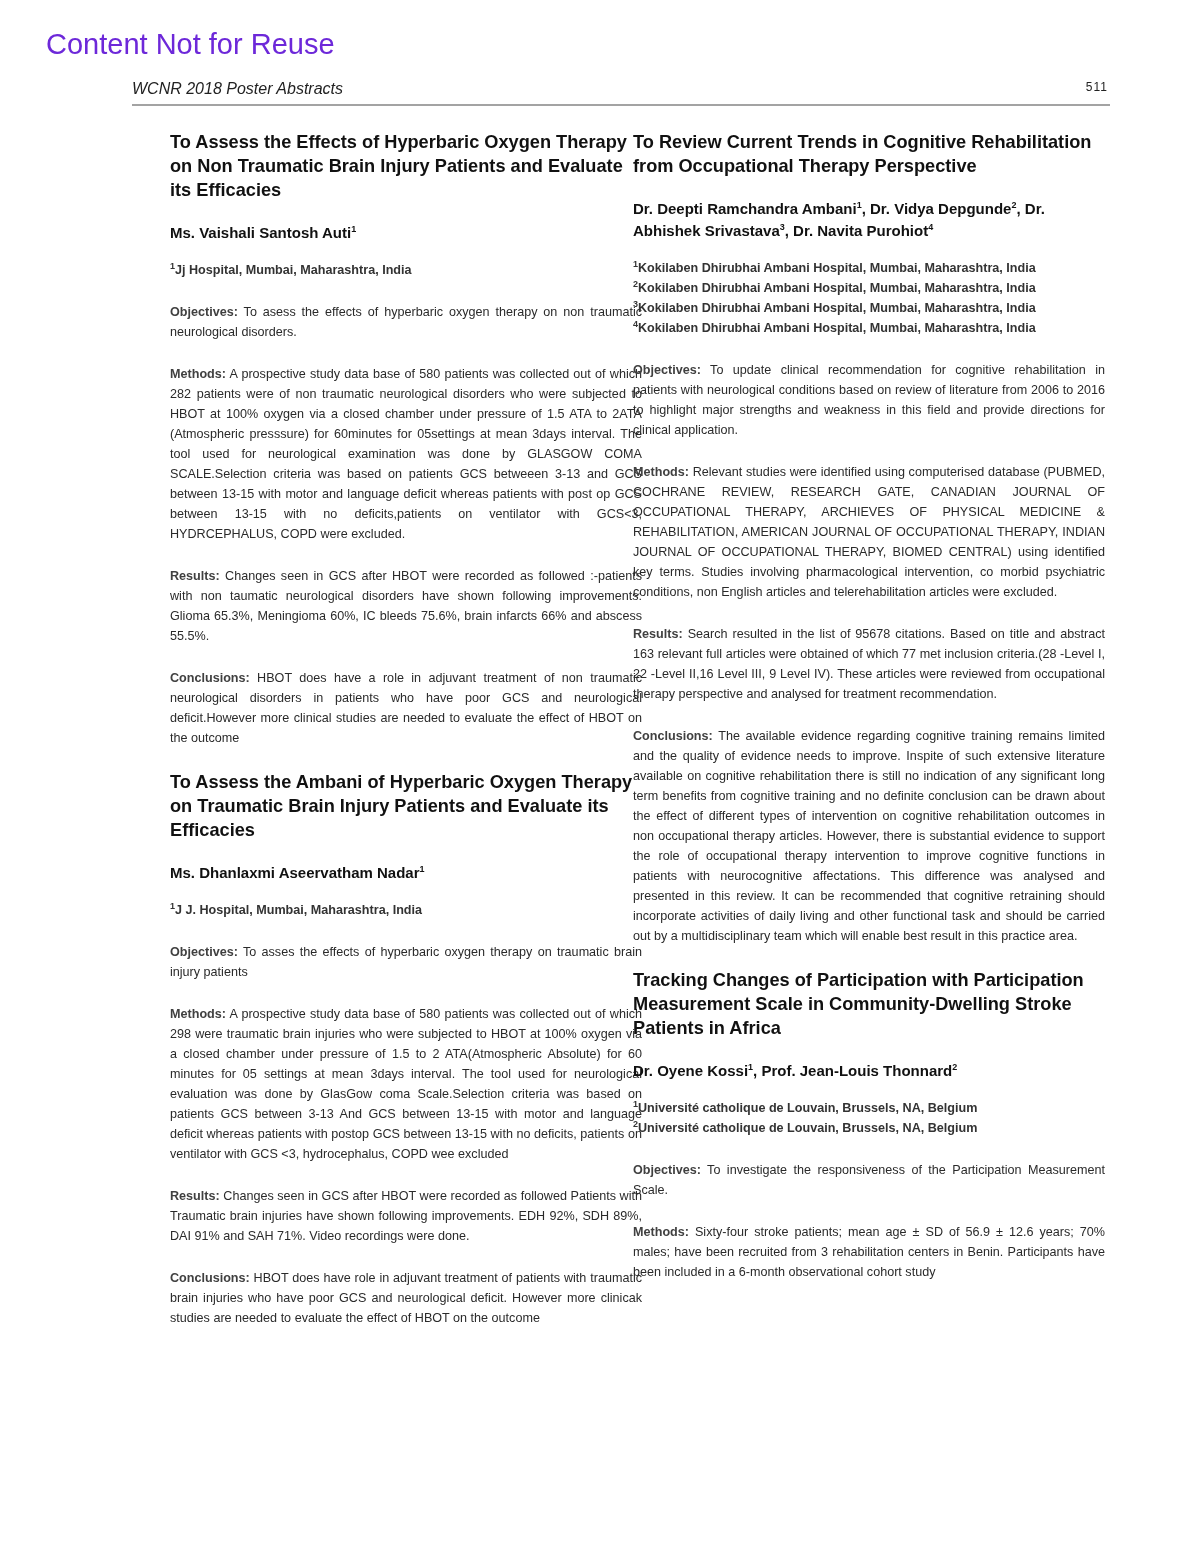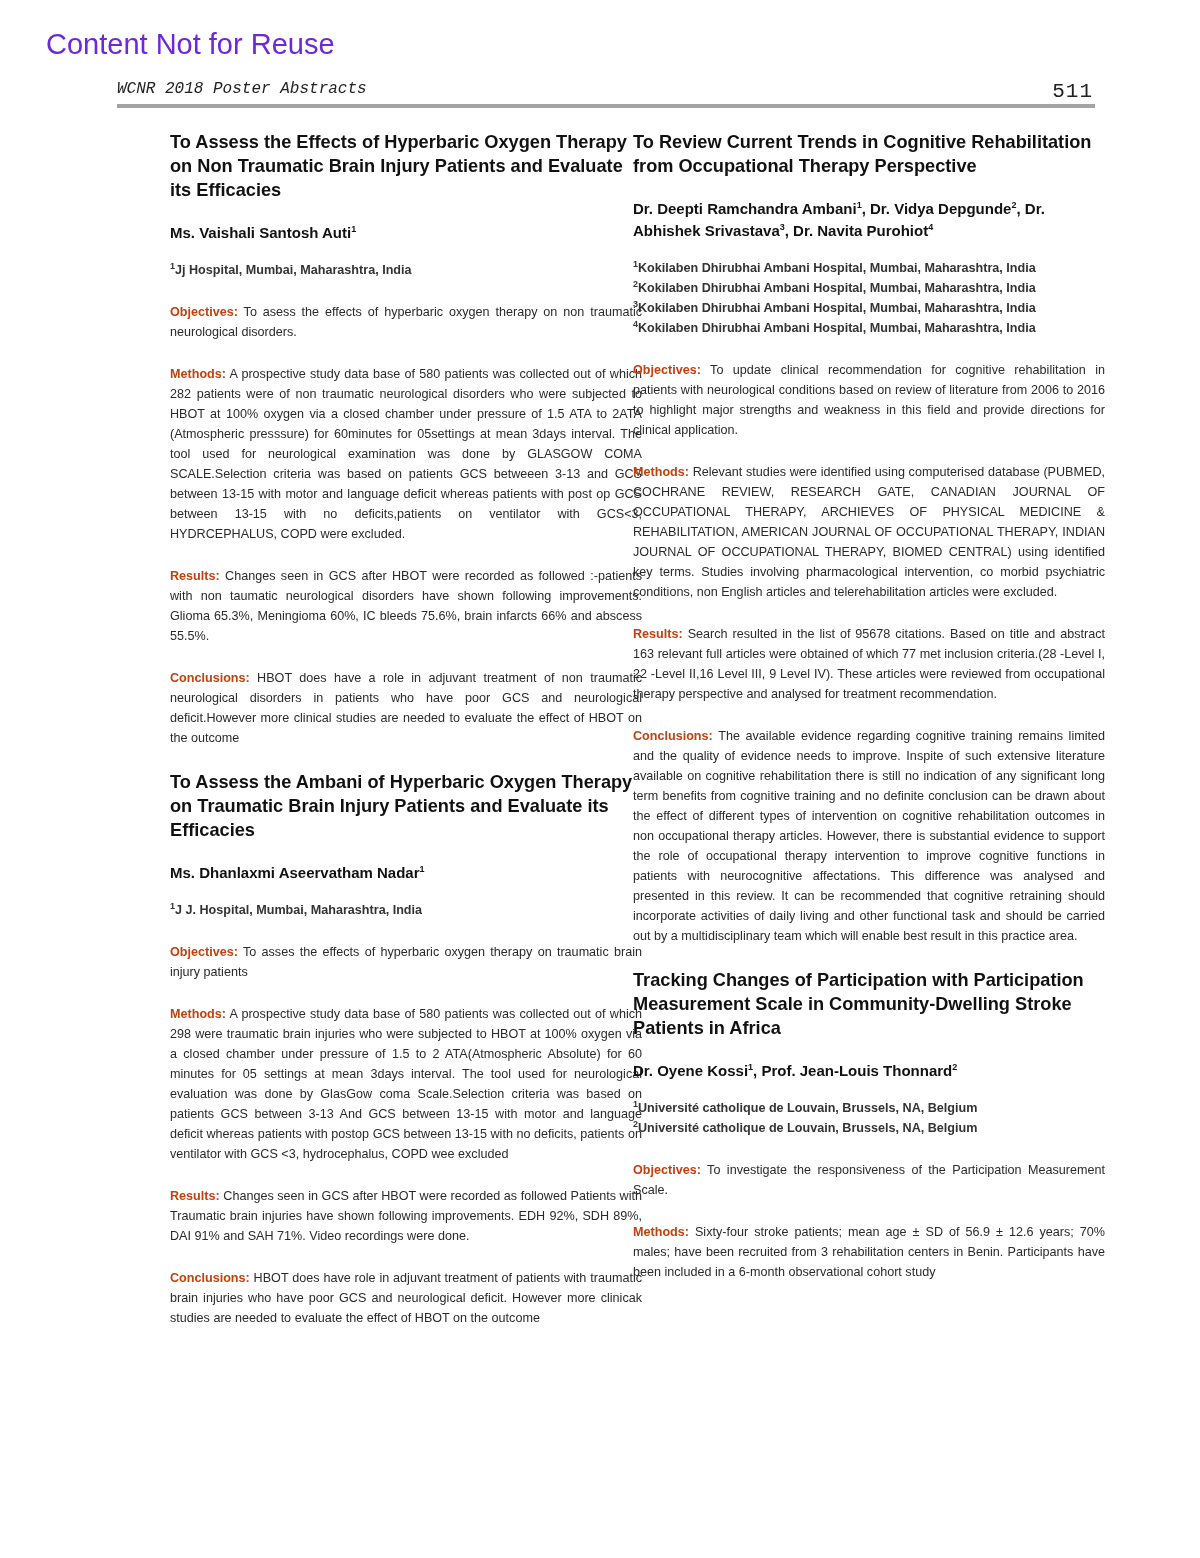--- a/index.html
+++ b/index.html
@@ -1,34 +1,34 @@
 <!DOCTYPE html>
 <html><head>
 <meta charset="utf-8">
 <style>
   html, body { margin: 0; padding: 0; background: #ffffff; }
   body { width: 1200px; height: 1558px; position: relative; overflow: hidden;
          font-family: "Liberation Sans", "DejaVu Sans", sans-serif; color: #1a1a1a; }
   .watermark { position: absolute; left: 46px; top: 28px; font-size: 29px; color: #6d28d9;
                font-family: "Liberation Sans", sans-serif; letter-spacing: 0px; }
-  .running-head { position: absolute; left: 117px; top: 78px; width: 978px; height: 26px;
-                  border-bottom: 4px solid #a3a3a3; font-family: Liberation Mono, monospace; }
+  .running-head { position: absolute; left: 132px; top: 78px; width: 978px; height: 26px;
+                  border-bottom: 2px solid #a3a3a3; }
   .journal { position: absolute; left: 0; top: 2px; font-style: italic; font-size: 16px; color: #222; }
-  .page-num { position: absolute; right: 2px; top: 2px; font-size: 21px; color: #222; letter-spacing: 1px; }
+  .page-num { position: absolute; right: 2px; top: 2px; font-size: 12px; color: #222; letter-spacing: 1px; }
   .col { position: absolute; top: 130px; width: 472px; }
   .col.left { left: 126px; margin-left: 44px; }
   .col.right { left: 633px; }
   .abstract { margin: 0; }
   .title { font-weight: bold; font-size: 18.2px; line-height: 24px; margin: 0 0 20px 0; color: #111; }
   .authors { font-weight: bold; font-size: 15px; line-height: 22px; margin: 0 0 16px 0; color: #111; }
   .authors sup, .aff sup { font-size: 9px; vertical-align: super; line-height: 0; }
   .affs { font-size: 12.6px; line-height: 20px; margin: 0 0 22px 0; color: #333; font-weight: bold; }
   .aff { display: block; }
   .para { font-size: 12.6px; line-height: 20px; text-align: justify; margin: 0 0 22px 0; color: #2a2a2a; hyphens: manual; }
-  .para .lbl { font-weight: bold; color: #c2410c; }
+  .para .lbl { font-weight: bold; color: #404040; }
 </style>
 </head>
 <body>
 
 <div class="watermark">Content Not for Reuse</div>
 
 <div class="running-head">
   <span class="journal">WCNR 2018 Poster Abstracts</span>
   <span class="page-num">511</span>
 </div>

